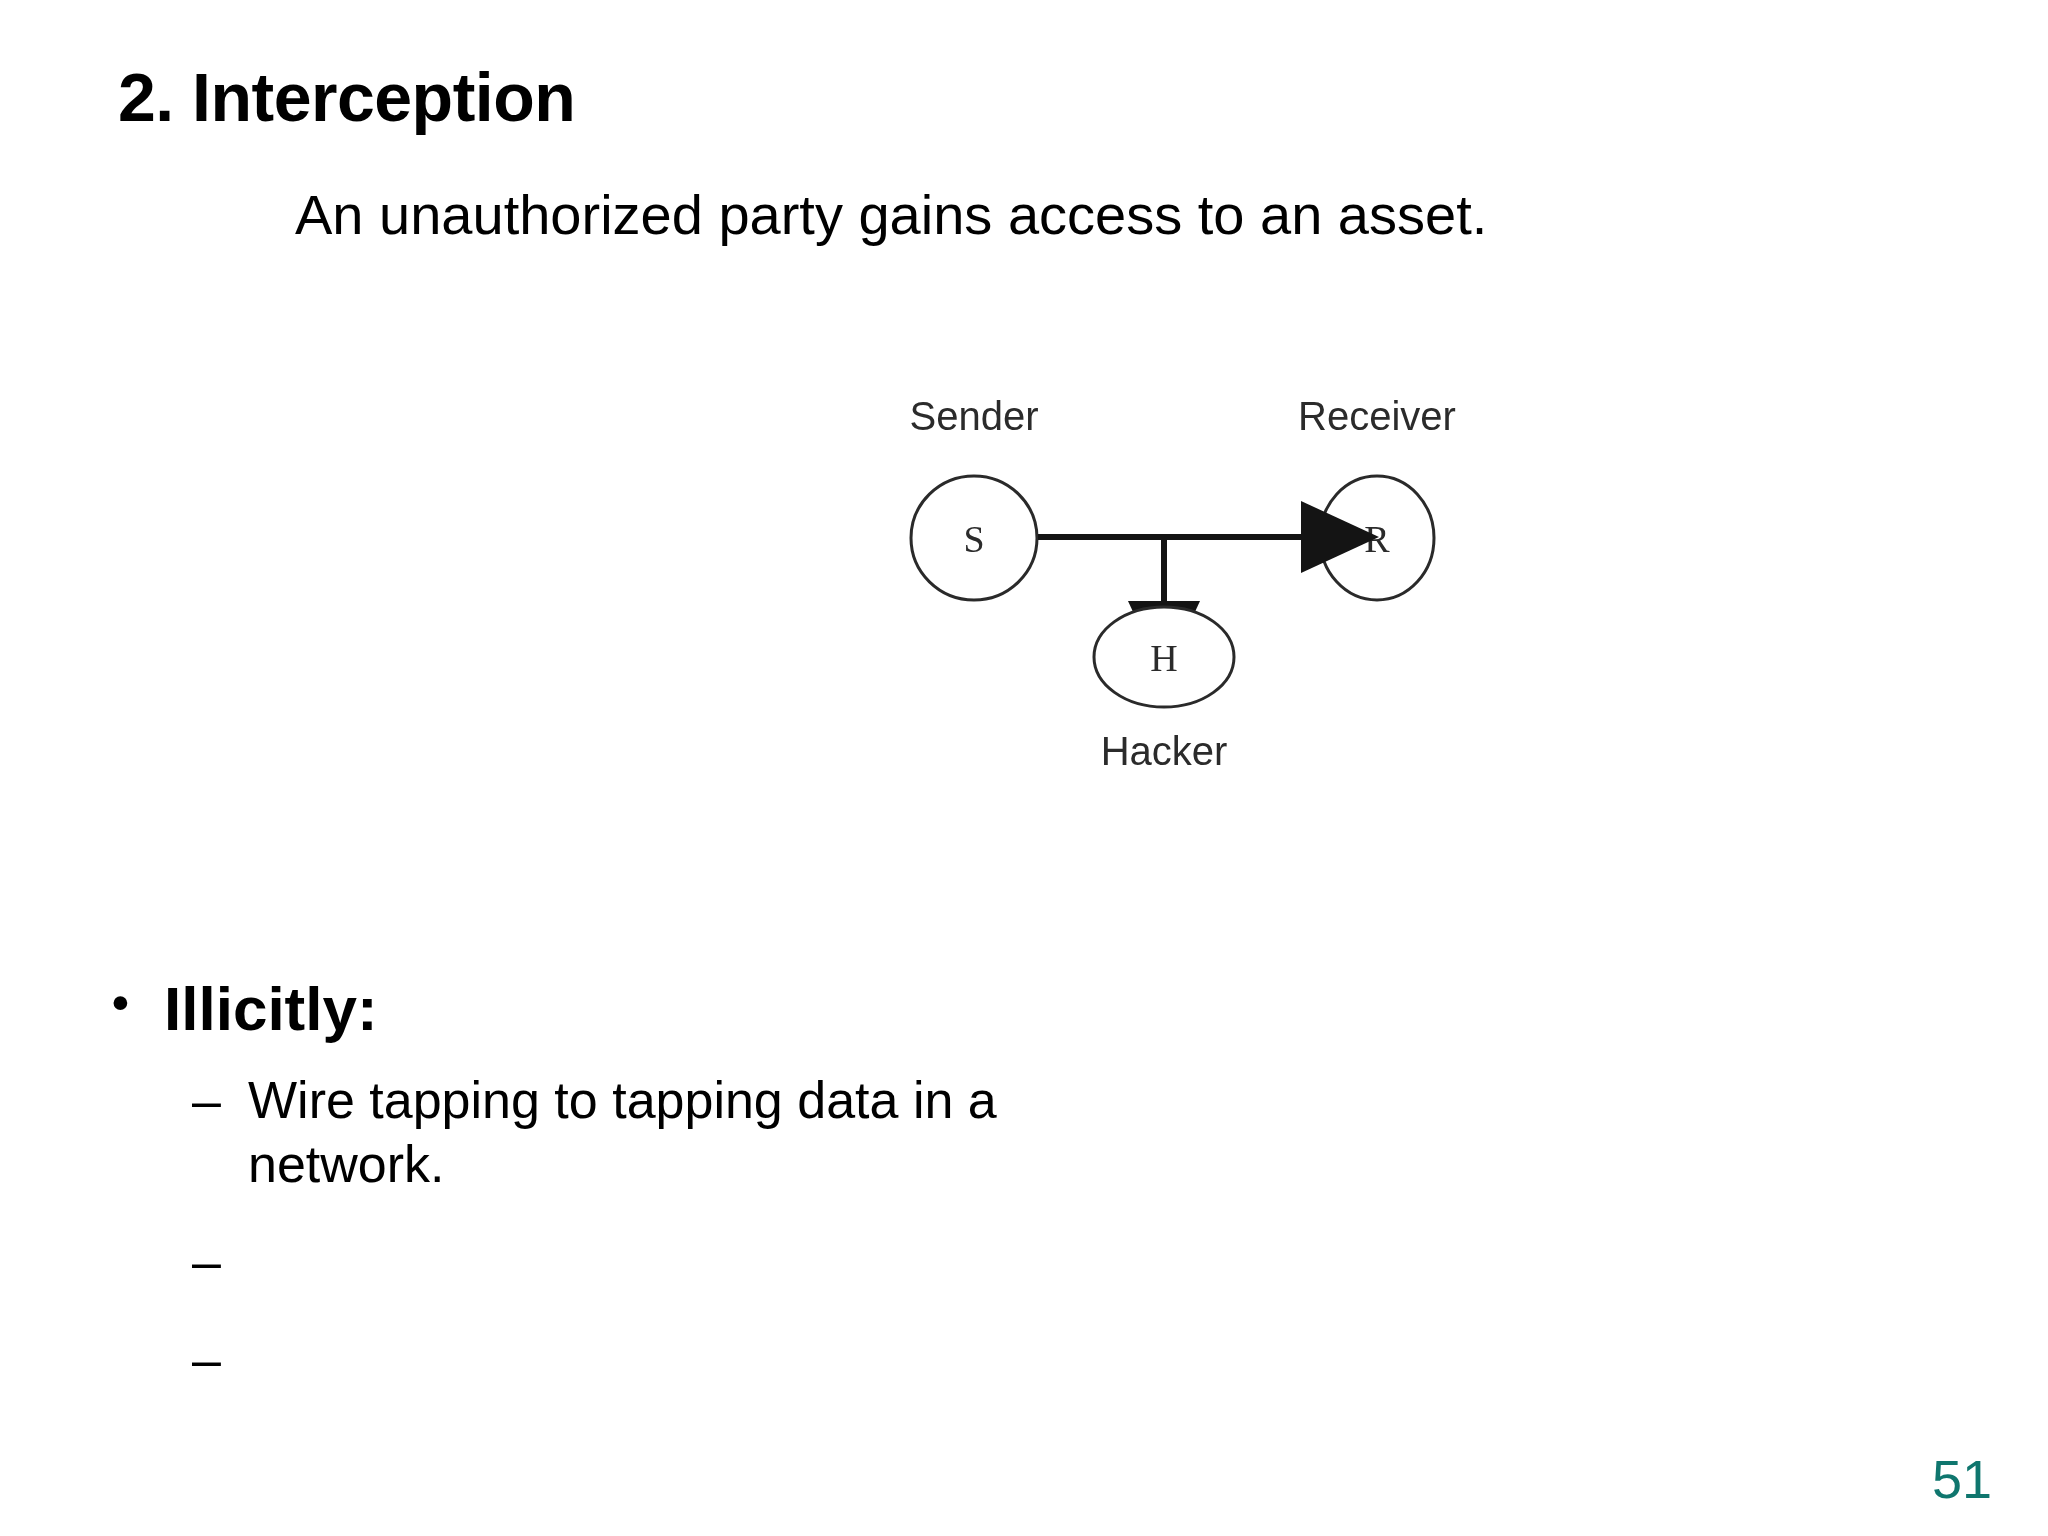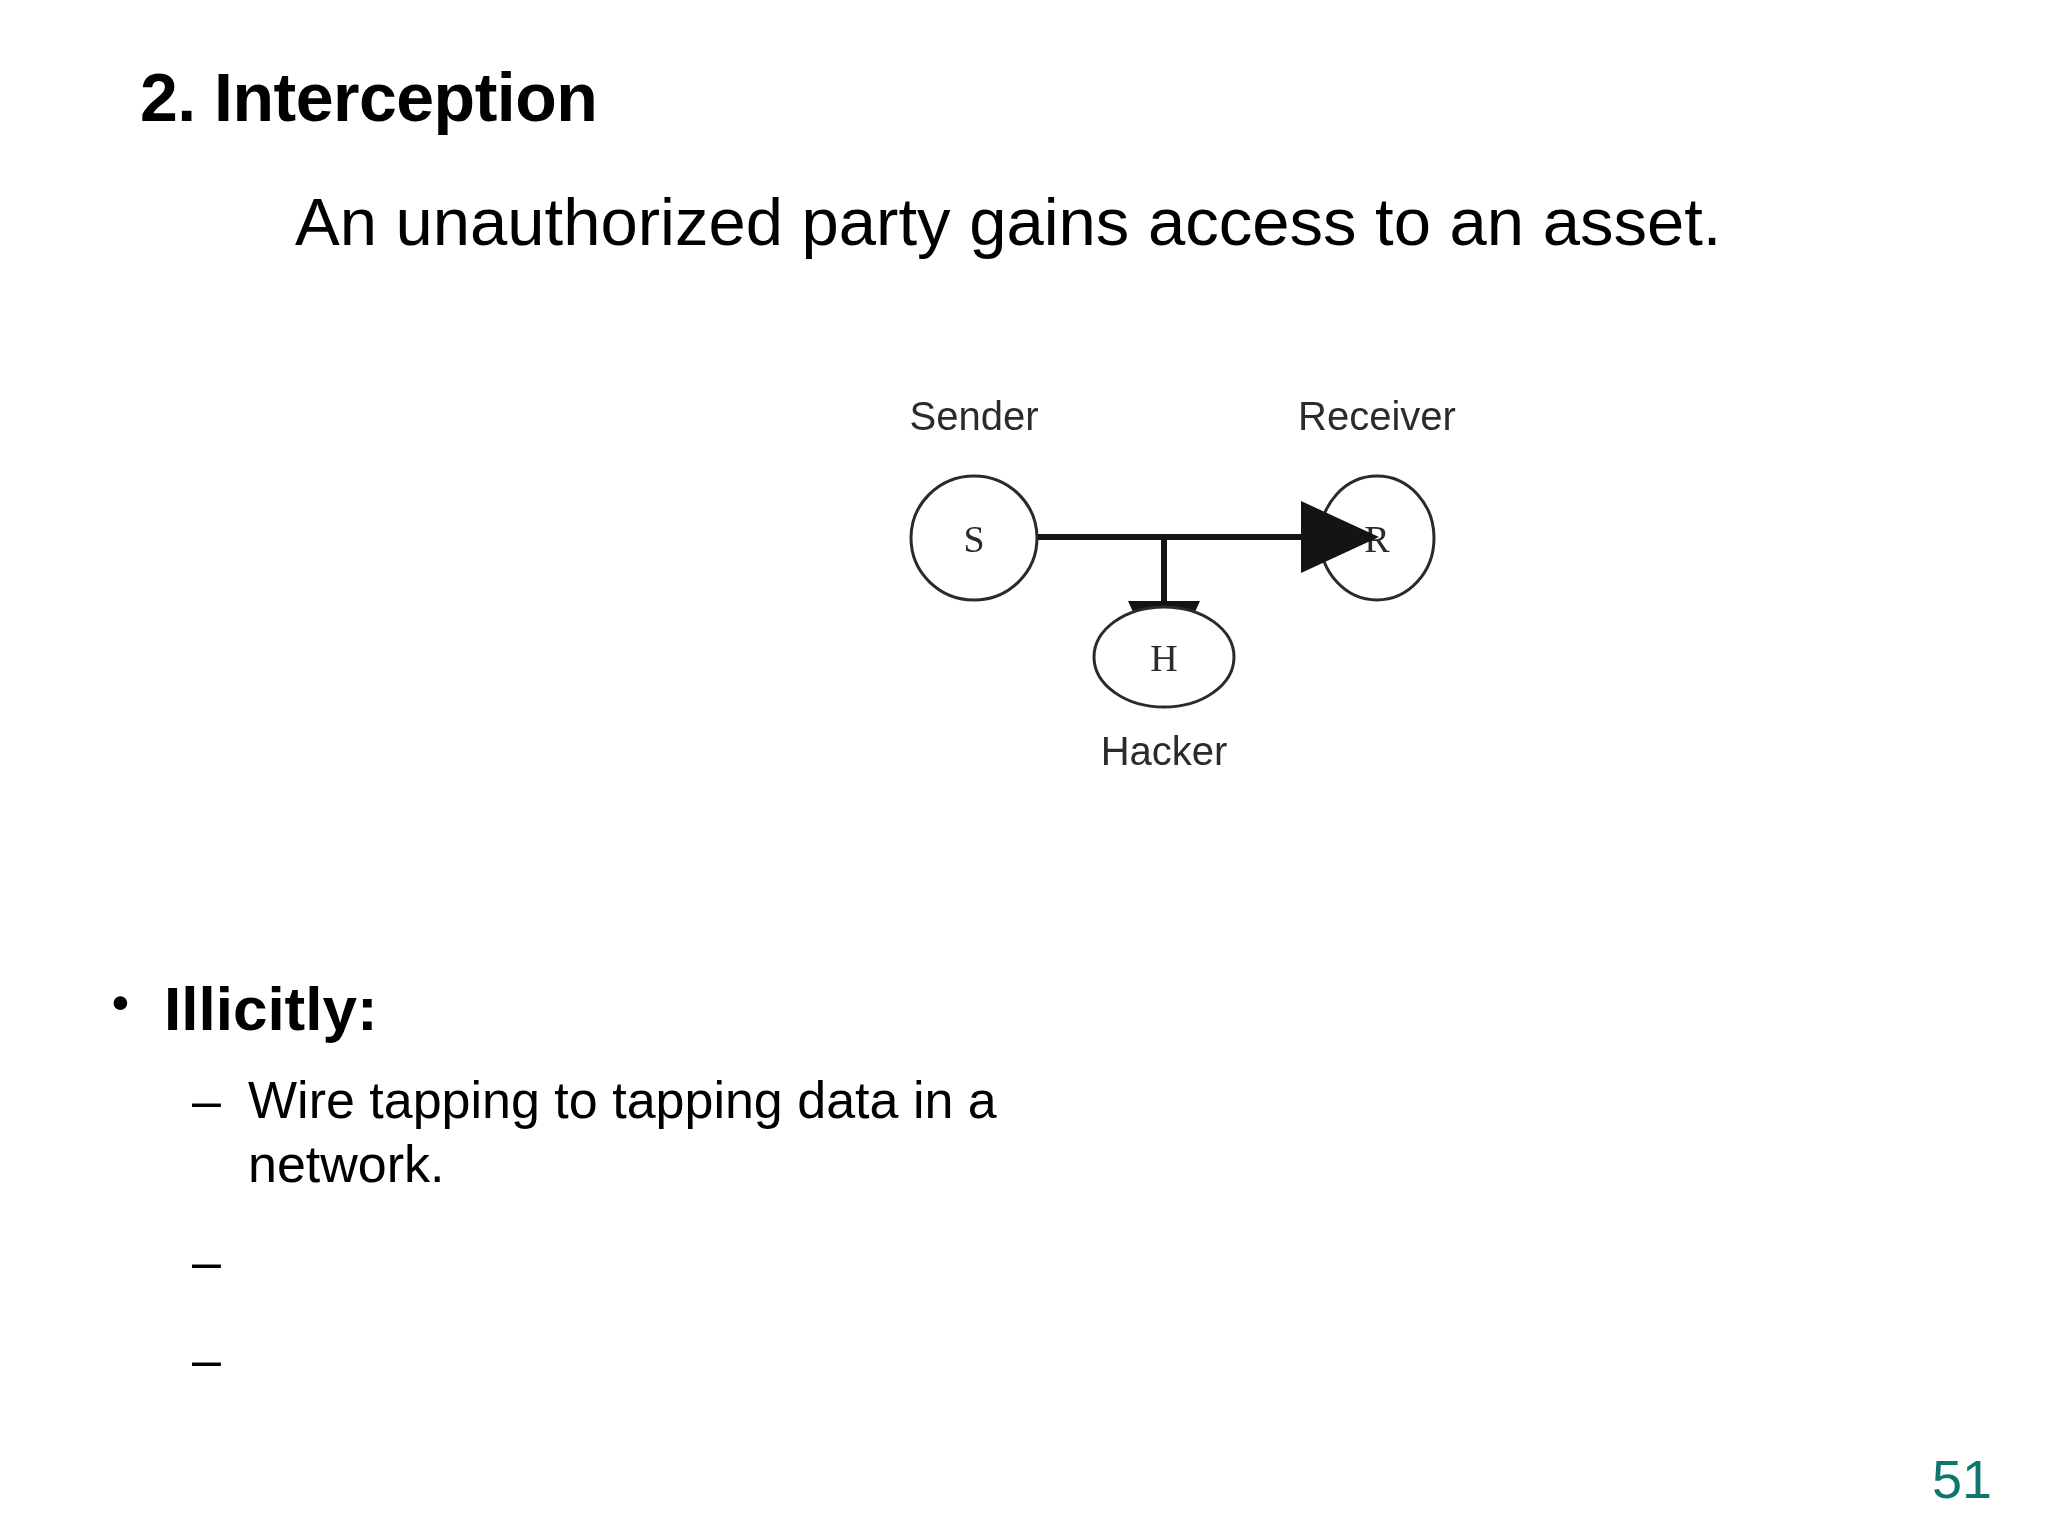--- a/index.html
+++ b/index.html
@@ -22,33 +22,32 @@
     left: 118px;
     top: 62px;
     width: 480px;
     font-size: 68px;
     font-weight: bold;
     line-height: 1.05;
     letter-spacing: -0.5px;
     color: #000000;
     z-index: 3;
     white-space: pre-line;
-    margin-left: 22px;
   }
 
   
   #intro-block {
     position: absolute;
     left: 295px;
     top: 182px;
     width: 1500px;
     z-index: 2;
   }
   .intro-line {
-    font-size: 67px;
+    font-size: 56px;
     line-height: 1.18;
     color: #000000;
   }
   .intro-line.emphasis {
     font-weight: bold;
     font-style: italic;
   }
   .intro-line.emphasis .period {
     font-weight: bold;
     font-style: normal;

